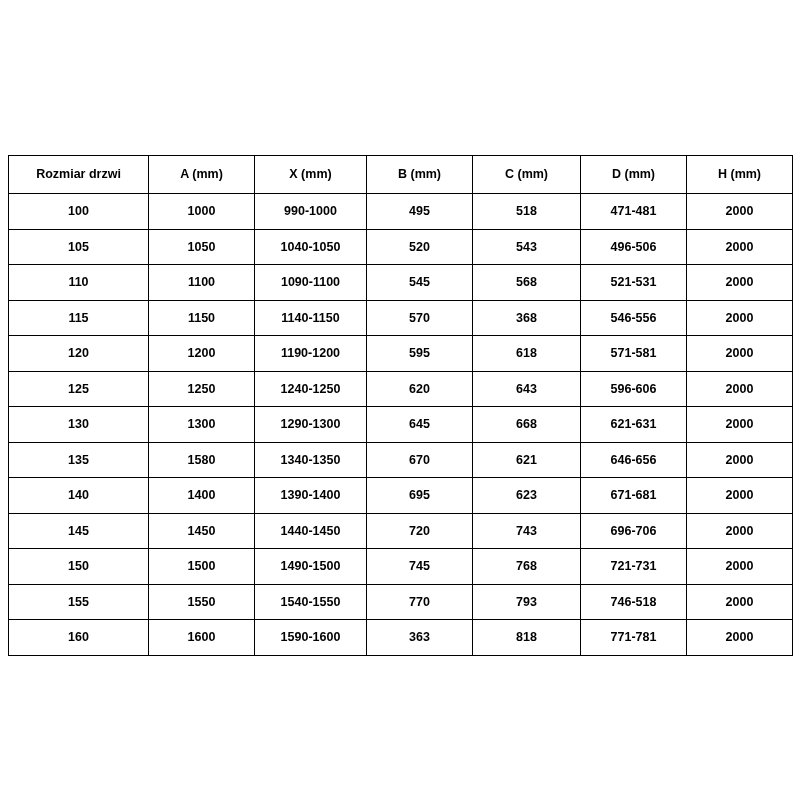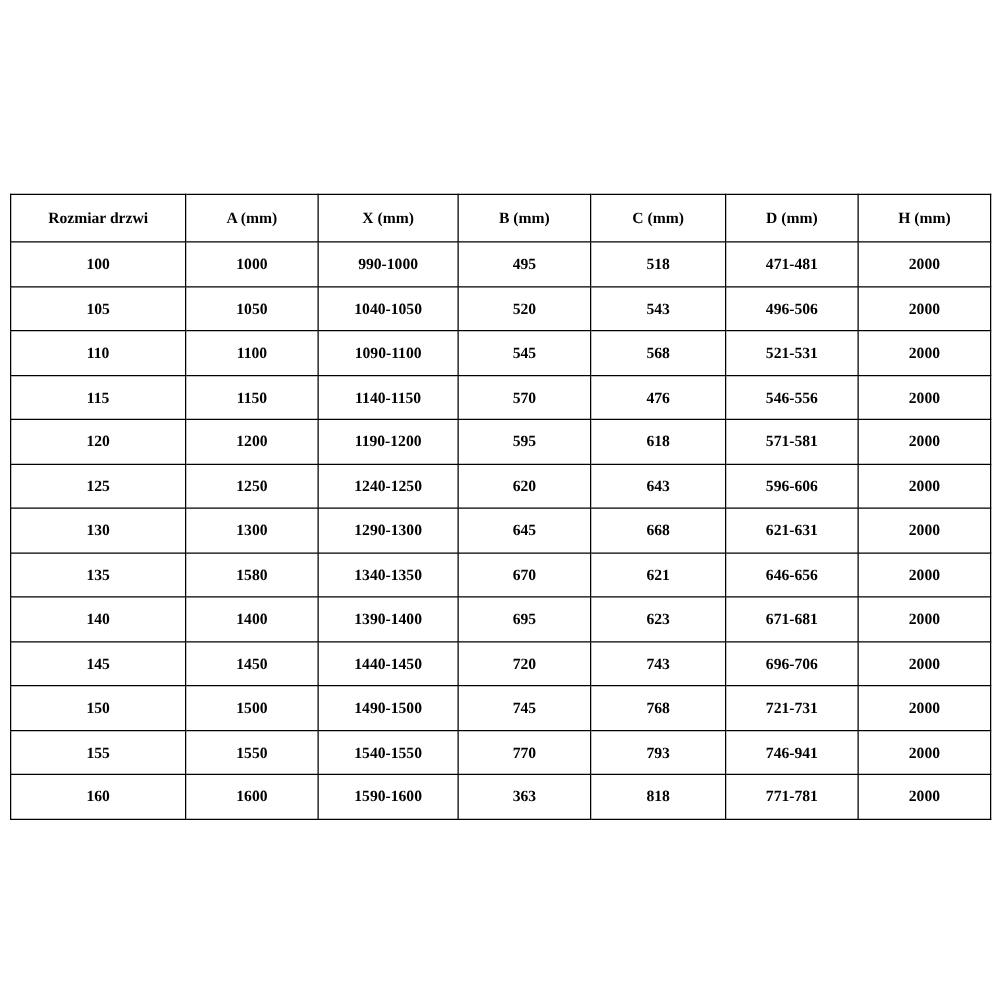--- a/index.html
+++ b/index.html
@@ -12,21 +12,20 @@
     height: 800px;
     font-family: "Liberation Sans", sans-serif;
     color: #000000;
     overflow: hidden;
   }
   .page {
     position: relative;
     width: 800px;
     height: 800px;
     box-sizing: border-box;
-    font-family: Liberation Serif, serif;
   }
   .table-wrap {
     position: absolute;
     left: 8px;
     top: 155px;
     width: 784px;
   }
   table.size-table {
     border-collapse: collapse;
     width: 784px;
@@ -112,21 +111,21 @@
           <td>545</td>
           <td>568</td>
           <td>521-531</td>
           <td>2000</td>
         </tr>
         <tr>
           <td>115</td>
           <td>1150</td>
           <td>1140-1150</td>
           <td>570</td>
-          <td>476</td>
+          <td>368</td>
           <td>546-556</td>
           <td>2000</td>
         </tr>
         <tr>
           <td>120</td>
           <td>1200</td>
           <td>1190-1200</td>
           <td>595</td>
           <td>618</td>
           <td>571-581</td>
@@ -185,21 +184,21 @@
           <td>768</td>
           <td>721-731</td>
           <td>2000</td>
         </tr>
         <tr>
           <td>155</td>
           <td>1550</td>
           <td>1540-1550</td>
           <td>770</td>
           <td>793</td>
-          <td>746-941</td>
+          <td>746-518</td>
           <td>2000</td>
         </tr>
         <tr>
           <td>160</td>
           <td>1600</td>
           <td>1590-1600</td>
           <td>363</td>
           <td>818</td>
           <td>771-781</td>
           <td>2000</td>

